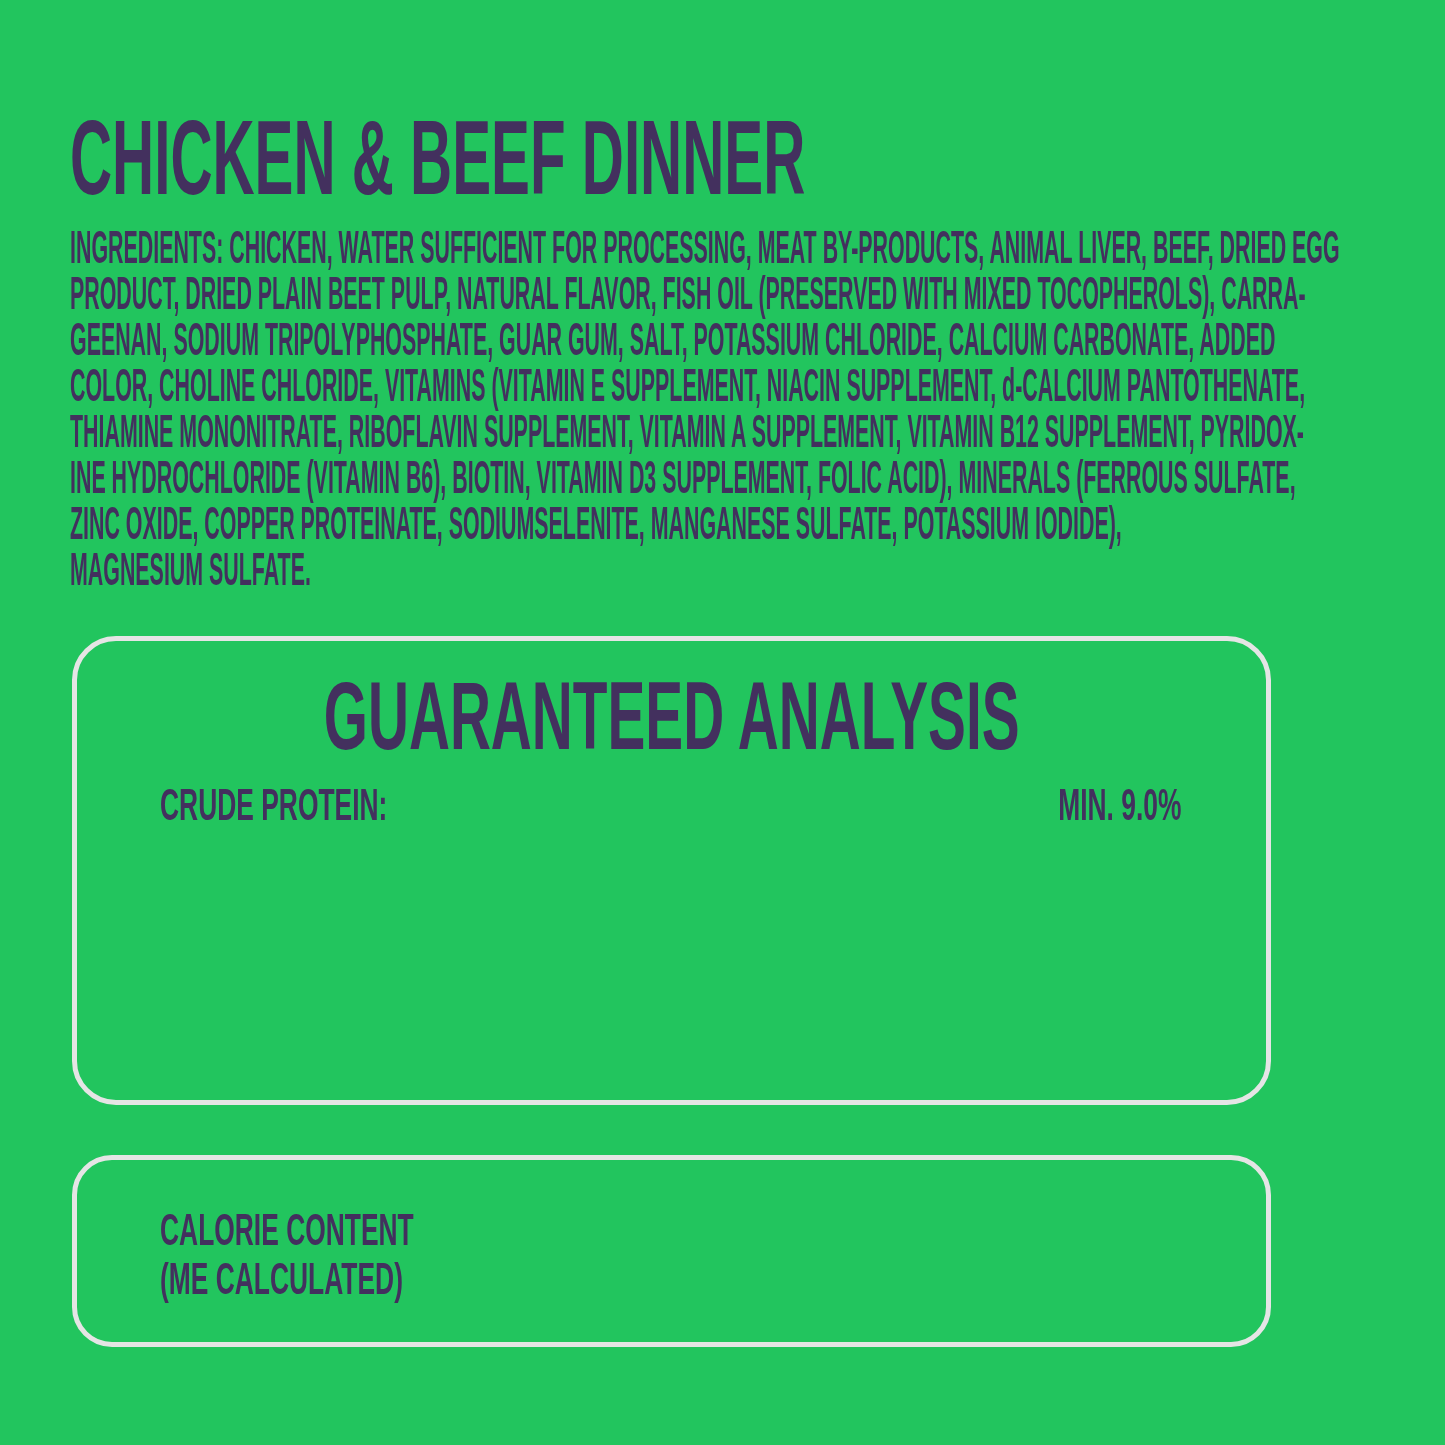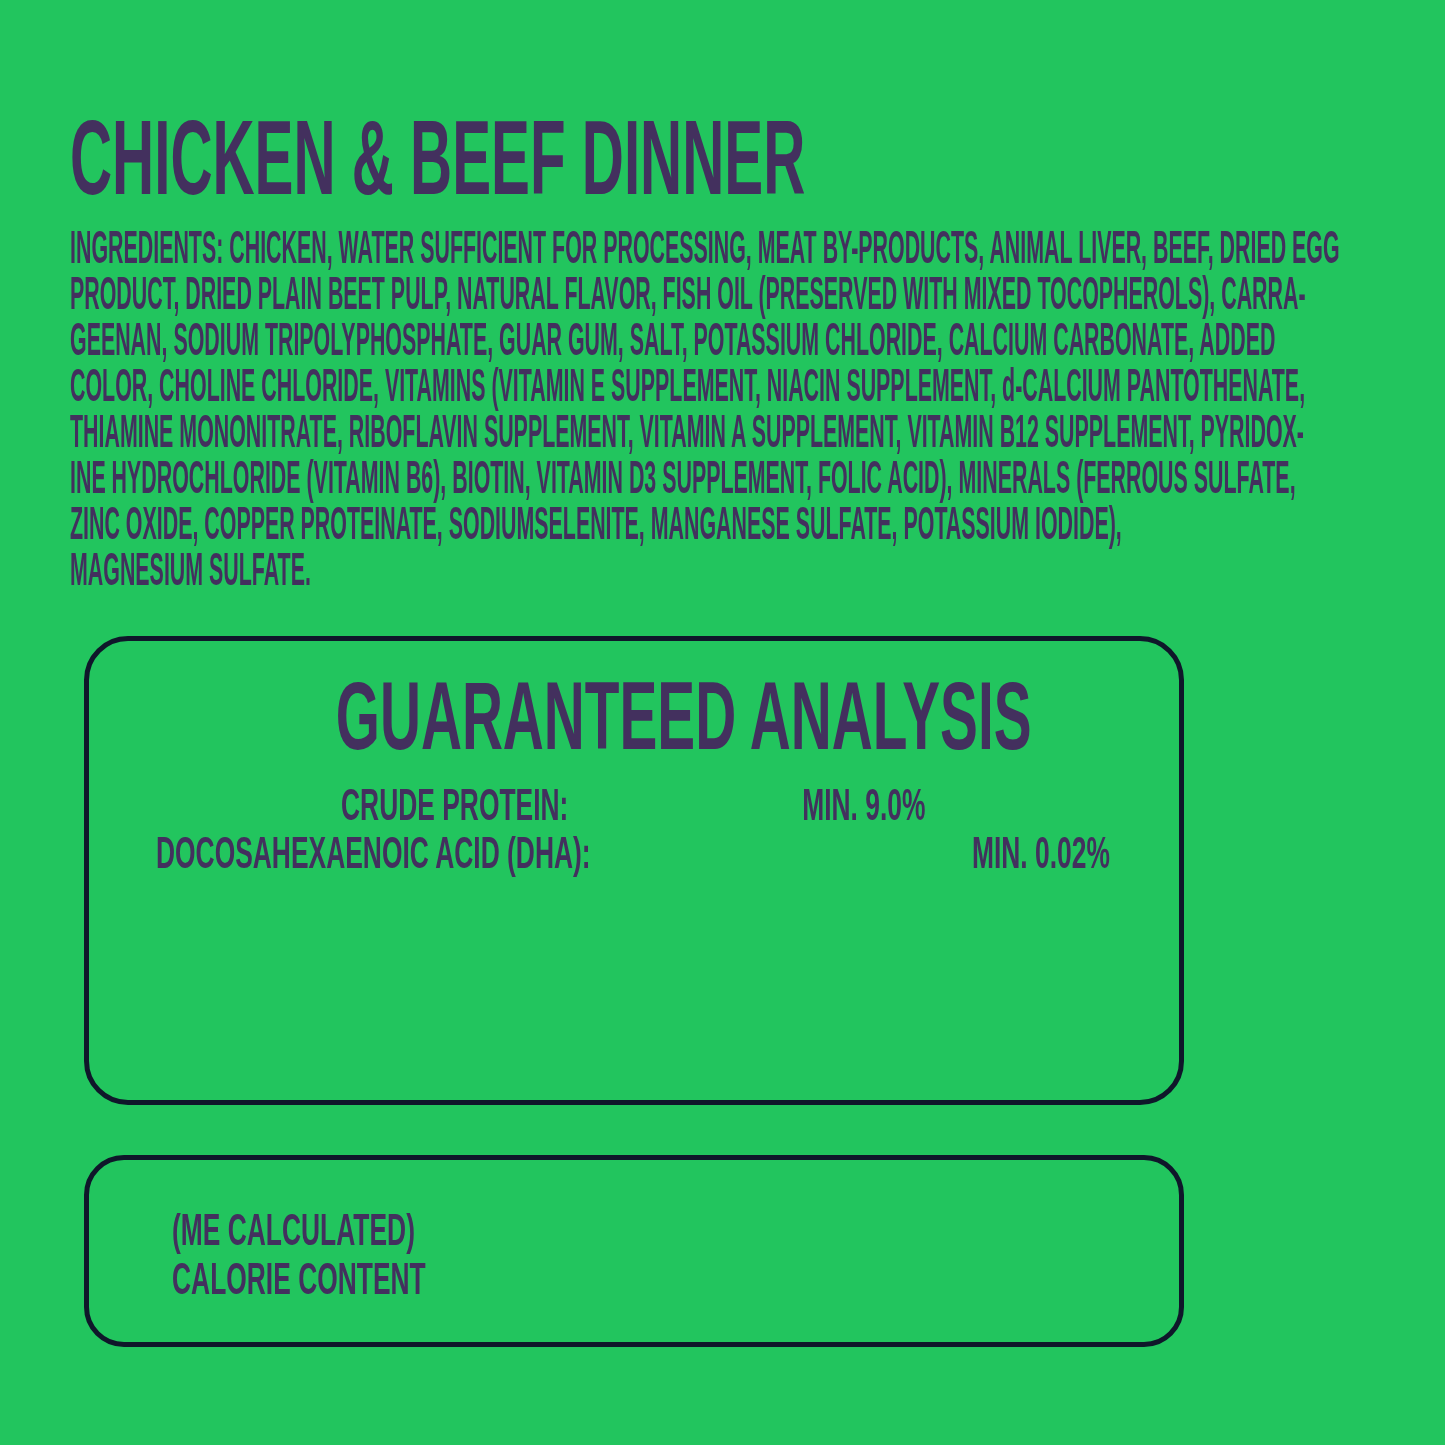--- a/index.html
+++ b/index.html
@@ -29,40 +29,40 @@
   .title .cond{--sx:.55;}
 
   .ingredients{
     position:absolute;left:70px;top:224px;
     font-size:46px;line-height:46px;font-weight:bold;
   }
   .ingredients .iline{height:46px;}
   .ingredients .cond{--sx:.465;}
 
   .box{
-    position:absolute;left:84px;width:1100px;
-    border:5px solid #0f172a;border-radius:44px;
+    position:absolute;left:72px;width:1199px;
+    border:5px solid #e5e5e5;border-radius:44px;
     box-sizing:border-box;
   }
   .ga-box{top:636px;height:469px;}
   .cal-box{top:1155px;height:192px;border-radius:40px;}
 
   .ga-heading{
     position:absolute;left:0;right:0;top:26px;
     text-align:center;
     font-size:97px;line-height:97px;font-weight:bold;
   }
   .ga-heading .cond{--sx:.585;}
 
   .ga-rows{
     position:absolute;left:83px;right:85px;top:140px;
     font-size:44px;font-weight:bold;
   }
   .ga-row{
-    display:flex;justify-content:center;align-items:baseline;
+    display:flex;justify-content:space-between;align-items:baseline;
     height:47.5px;line-height:47.5px;
   }
   .ga-row .cond{--sx:.6;}
   .ga-row .val{text-align:right;}
 
   .cal-inner{
     position:absolute;left:83px;right:85px;top:45px;
     display:flex;justify-content:space-between;
     font-size:44px;font-weight:bold;line-height:49px;
   }
@@ -91,31 +91,27 @@
 
   <div class="box ga-box">
     <div class="ga-heading">
       <span class="cond o-center">GUARANTEED ANALYSIS</span>
     </div>
     <div class="ga-rows">
       <div class="ga-row">
         <span class="cond o-left lbl">CRUDE PROTEIN:</span>
         <span class="cond o-right val">MIN. 9.0%</span>
       </div>
-      <div class="ga-row">
-        <span class="cond o-left lbl">DOCOSAHEXAENOIC ACID (DHA):</span>
-        <span class="cond o-right val">MIN. 0.02%</span>
-      </div>
     </div>
   </div>
 
   <div class="box cal-box">
     <div class="cal-inner">
       <div class="cal-col-left">
+        <div class="cal-line"><span class="cond o-left">CALORIE CONTENT</span></div>
         <div class="cal-line"><span class="cond o-left">(ME CALCULATED)</span></div>
-        <div class="cal-line"><span class="cond o-left">CALORIE CONTENT</span></div>
       </div>
       <div class="cal-col-right">
       </div>
     </div>
   </div>
 
 </div>
 
 </body></html>

